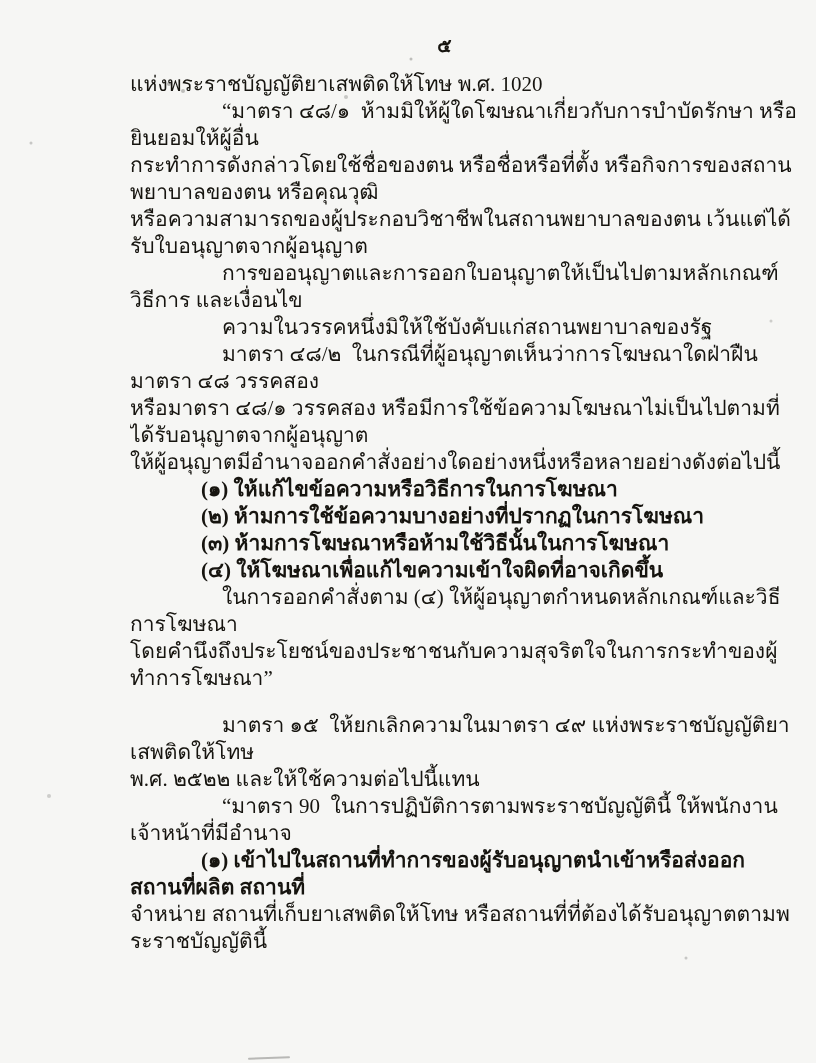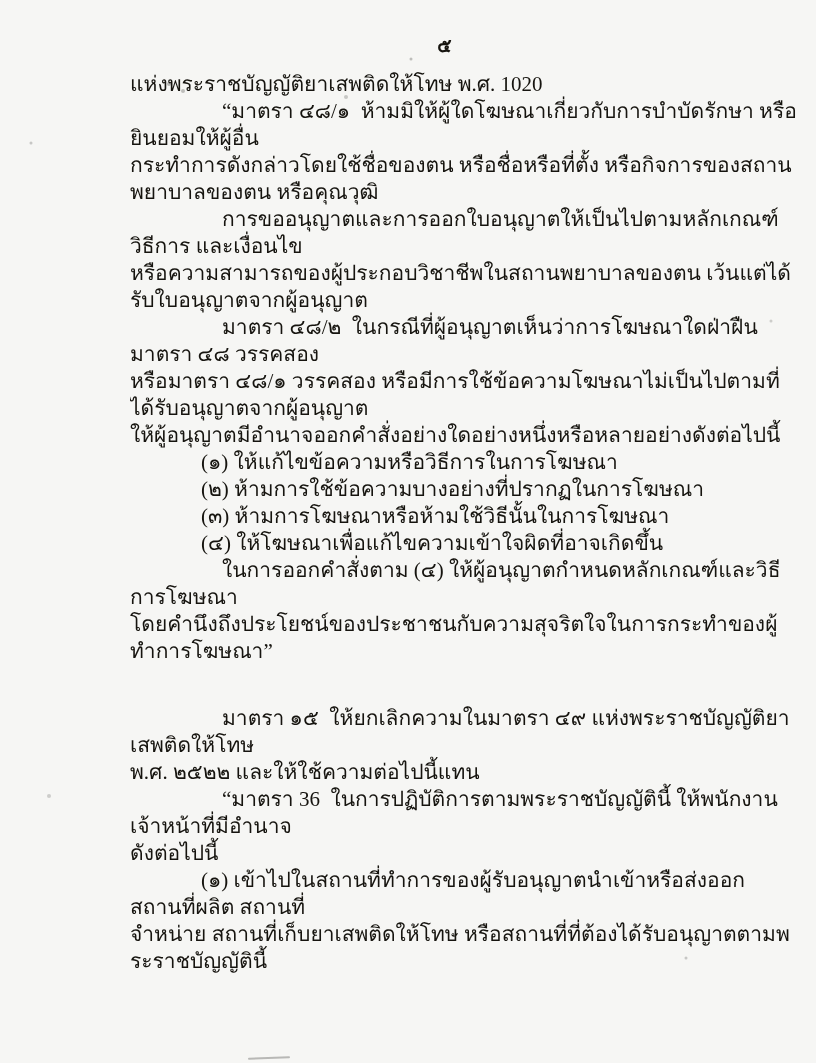--- a/index.html
+++ b/index.html
@@ -37,23 +37,23 @@
     font-weight: 500;
     overflow: hidden;
   }
   .line {
     white-space: pre-wrap;
     min-height: 27px;
   }
   
   .line.first.para { text-indent: 92px; }
   
-  .line.first.item { text-indent: 71px; }
+  .line.first.item { text-indent: 71px; font-weight: bold; }
   
-  .line.gap { margin-top: 40px; }
+  .line.gap { margin-top: 20px; }
 
   
   .speckles {
     position: absolute;
     top: 0; left: 0;
     width: 2px; height: 2px;
     background: transparent;
     border-radius: 50%;
     box-shadow:
       168px 83px 0 1px rgba(60,60,55,0.35),
@@ -81,32 +81,32 @@
 </head>
 <body>
 
 <div class="page">
   <div class="speckles"></div>
   <div class="page-number">๕</div>
   <div class="doc-body">
       <div class="line">แห่งพระราชบัญญัติยาเสพติดให้โทษ พ.ศ. 1020</div>
       <div class="line first para">“มาตรา ๔๘/๑  ห้ามมิให้ผู้ใดโฆษณาเกี่ยวกับการบำบัดรักษา หรือยินยอมให้ผู้อื่น</div>
       <div class="line">กระทำการดังกล่าวโดยใช้ชื่อของตน หรือชื่อหรือที่ตั้ง หรือกิจการของสถานพยาบาลของตน หรือคุณวุฒิ</div>
+      <div class="line">หรือความสามารถของผู้ประกอบวิชาชีพในสถานพยาบาลของตน เว้นแต่ได้รับใบอนุญาตจากผู้อนุญาต</div>
       <div class="line first para">การขออนุญาตและการออกใบอนุญาตให้เป็นไปตามหลักเกณฑ์ วิธีการ และเงื่อนไข</div>
-      <div class="line">หรือความสามารถของผู้ประกอบวิชาชีพในสถานพยาบาลของตน เว้นแต่ได้รับใบอนุญาตจากผู้อนุญาต</div>
+      <div class="line first para">ความในวรรคหนึ่งมิให้ใช้บังคับแก่สถานพยาบาลของรัฐ</div>
       <div class="line first para">มาตรา ๔๘/๒  ในกรณีที่ผู้อนุญาตเห็นว่าการโฆษณาใดฝ่าฝืนมาตรา ๔๘ วรรคสอง</div>
       <div class="line">หรือมาตรา ๔๘/๑ วรรคสอง หรือมีการใช้ข้อความโฆษณาไม่เป็นไปตามที่ได้รับอนุญาตจากผู้อนุญาต</div>
       <div class="line">ให้ผู้อนุญาตมีอำนาจออกคำสั่งอย่างใดอย่างหนึ่งหรือหลายอย่างดังต่อไปนี้</div>
       <div class="line first item">(๑) ให้แก้ไขข้อความหรือวิธีการในการโฆษณา</div>
       <div class="line first item">(๒) ห้ามการใช้ข้อความบางอย่างที่ปรากฏในการโฆษณา</div>
       <div class="line first item">(๓) ห้ามการโฆษณาหรือห้ามใช้วิธีนั้นในการโฆษณา</div>
       <div class="line first item">(๔) ให้โฆษณาเพื่อแก้ไขความเข้าใจผิดที่อาจเกิดขึ้น</div>
       <div class="line first para">ในการออกคำสั่งตาม (๔) ให้ผู้อนุญาตกำหนดหลักเกณฑ์และวิธีการโฆษณา</div>
       <div class="line">โดยคำนึงถึงประโยชน์ของประชาชนกับความสุจริตใจในการกระทำของผู้ทำการโฆษณา”</div>
       <div class="line first para gap">มาตรา ๑๕  ให้ยกเลิกความในมาตรา ๔๙ แห่งพระราชบัญญัติยาเสพติดให้โทษ</div>
       <div class="line">พ.ศ. ๒๕๒๒ และให้ใช้ความต่อไปนี้แทน</div>
-      <div class="line first para">“มาตรา 36  ในการปฏิบัติการตามพระราชบัญญัตินี้ ให้พนักงานเจ้าหน้าที่มีอำนาจ</div>
-      <div class="line">ดังต่อไปนี้</div>
+      <div class="line first para">“มาตรา 90  ในการปฏิบัติการตามพระราชบัญญัตินี้ ให้พนักงานเจ้าหน้าที่มีอำนาจ</div>
       <div class="line first item">(๑) เข้าไปในสถานที่ทำการของผู้รับอนุญาตนำเข้าหรือส่งออก สถานที่ผลิต สถานที่</div>
       <div class="line">จำหน่าย สถานที่เก็บยาเสพติดให้โทษ หรือสถานที่ที่ต้องได้รับอนุญาตตามพระราชบัญญัตินี้</div>
     </div>
   <div class="artifact-line"></div>
 </div>
 
 </body></html>

